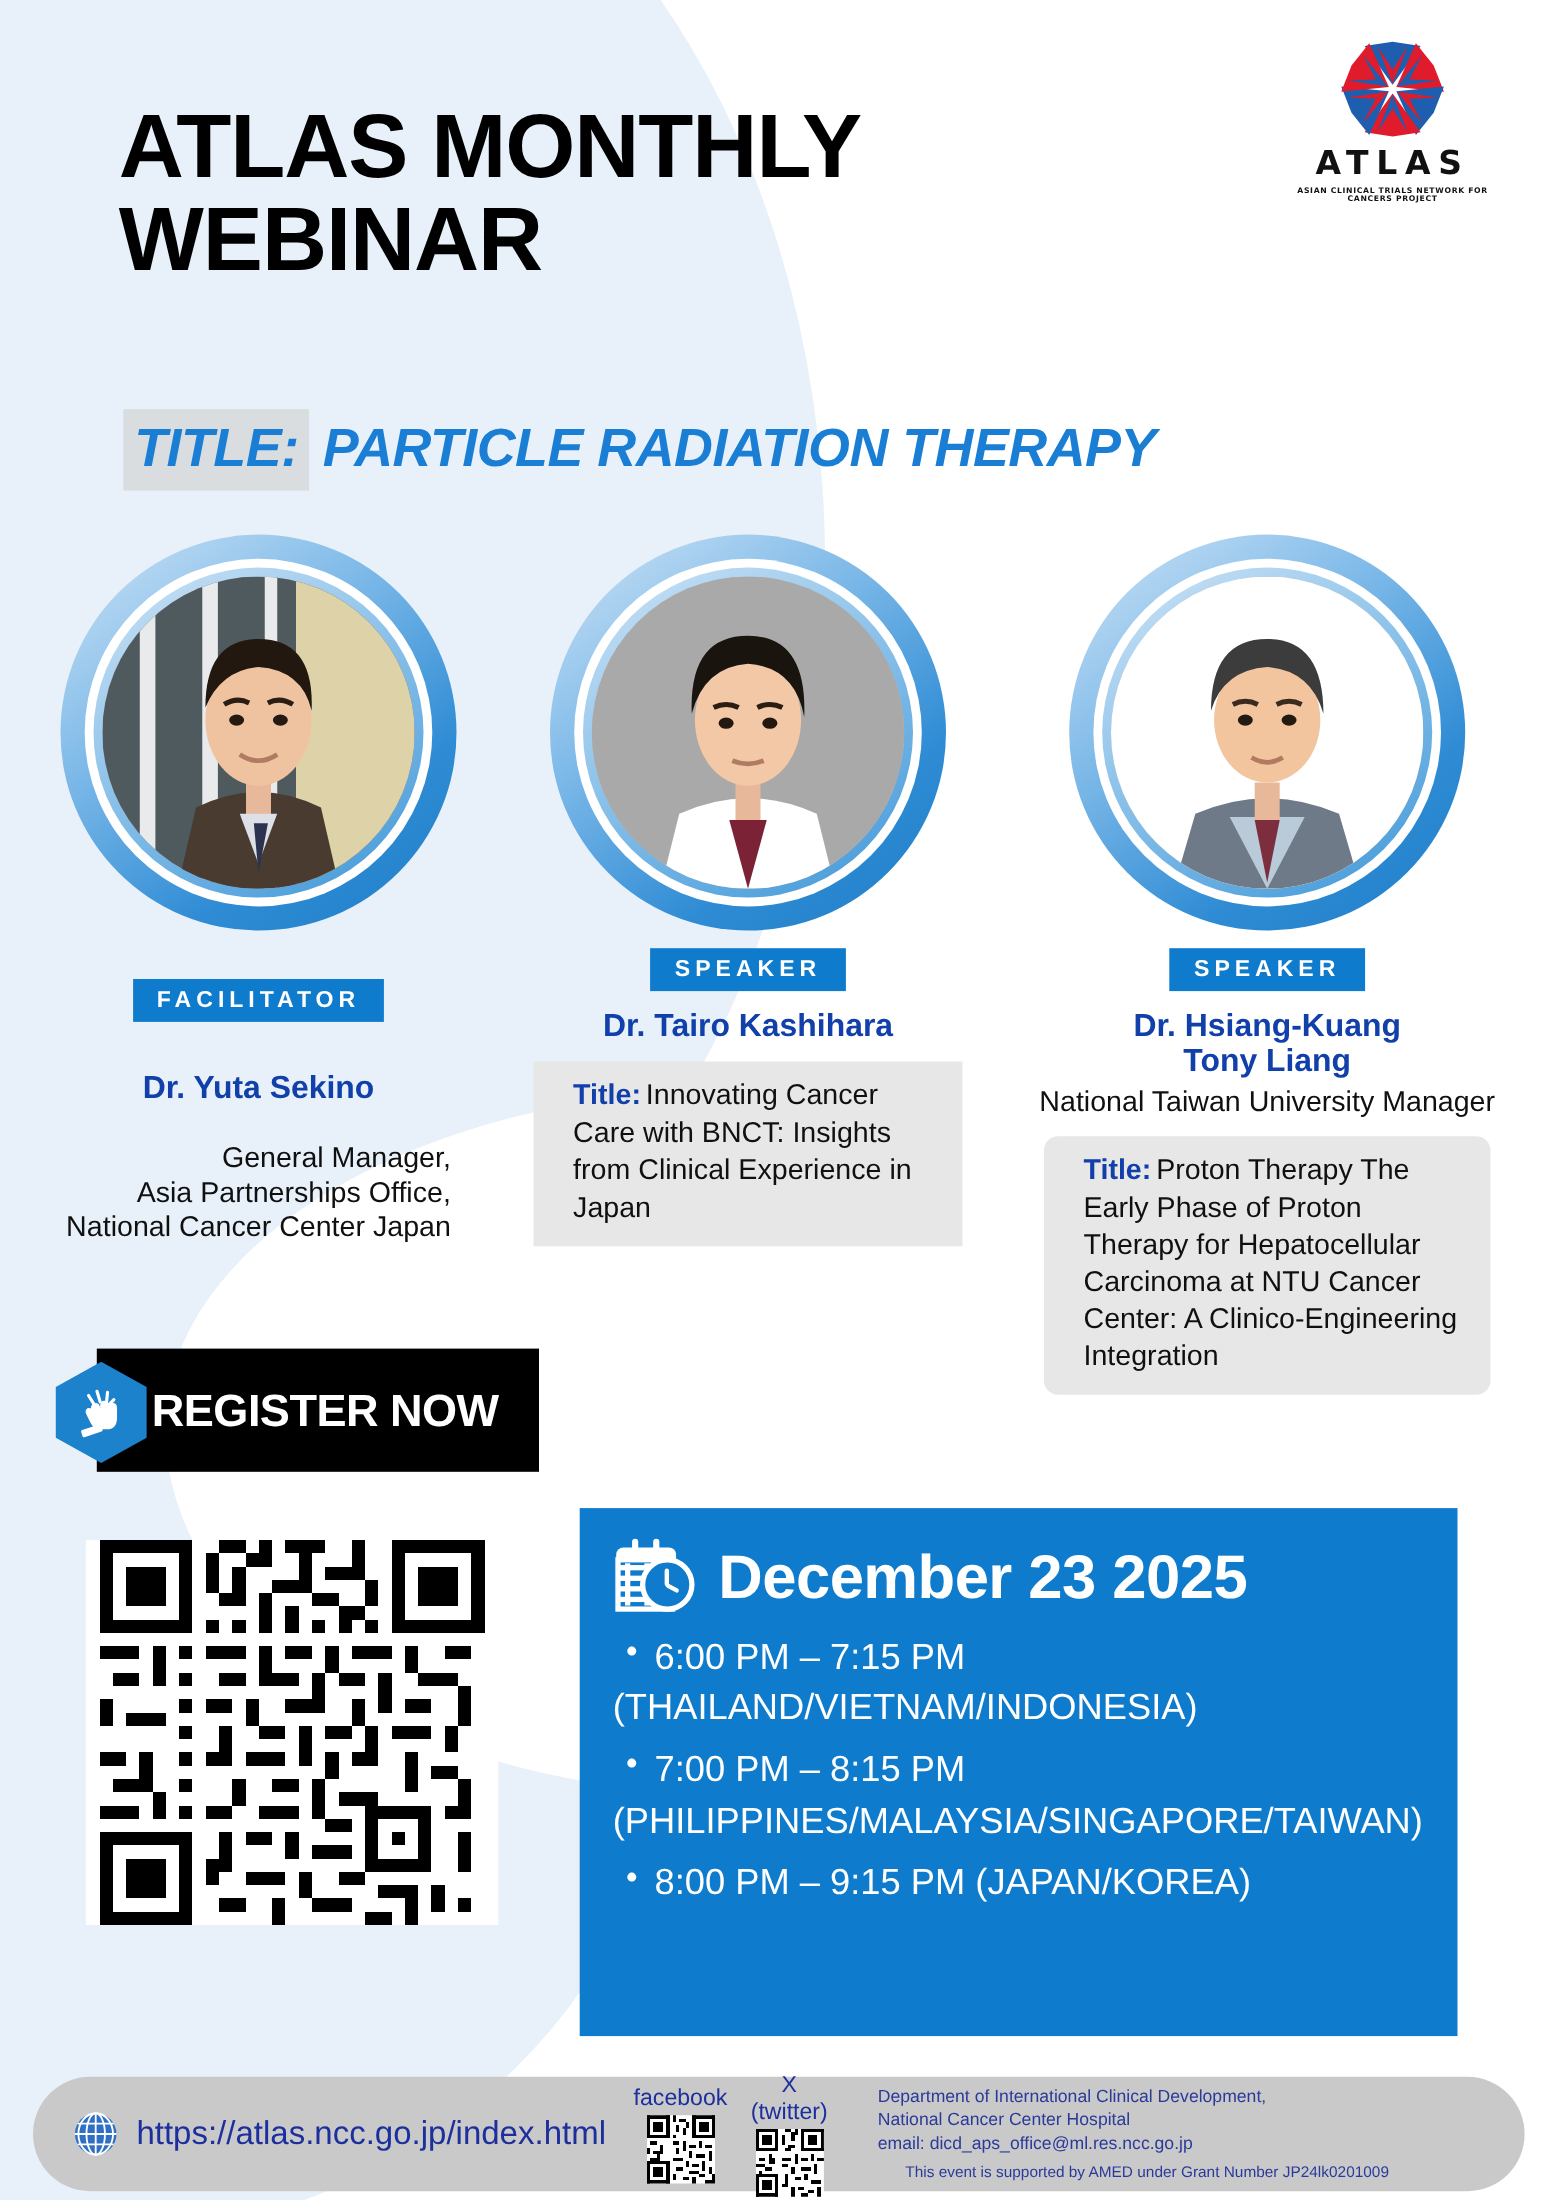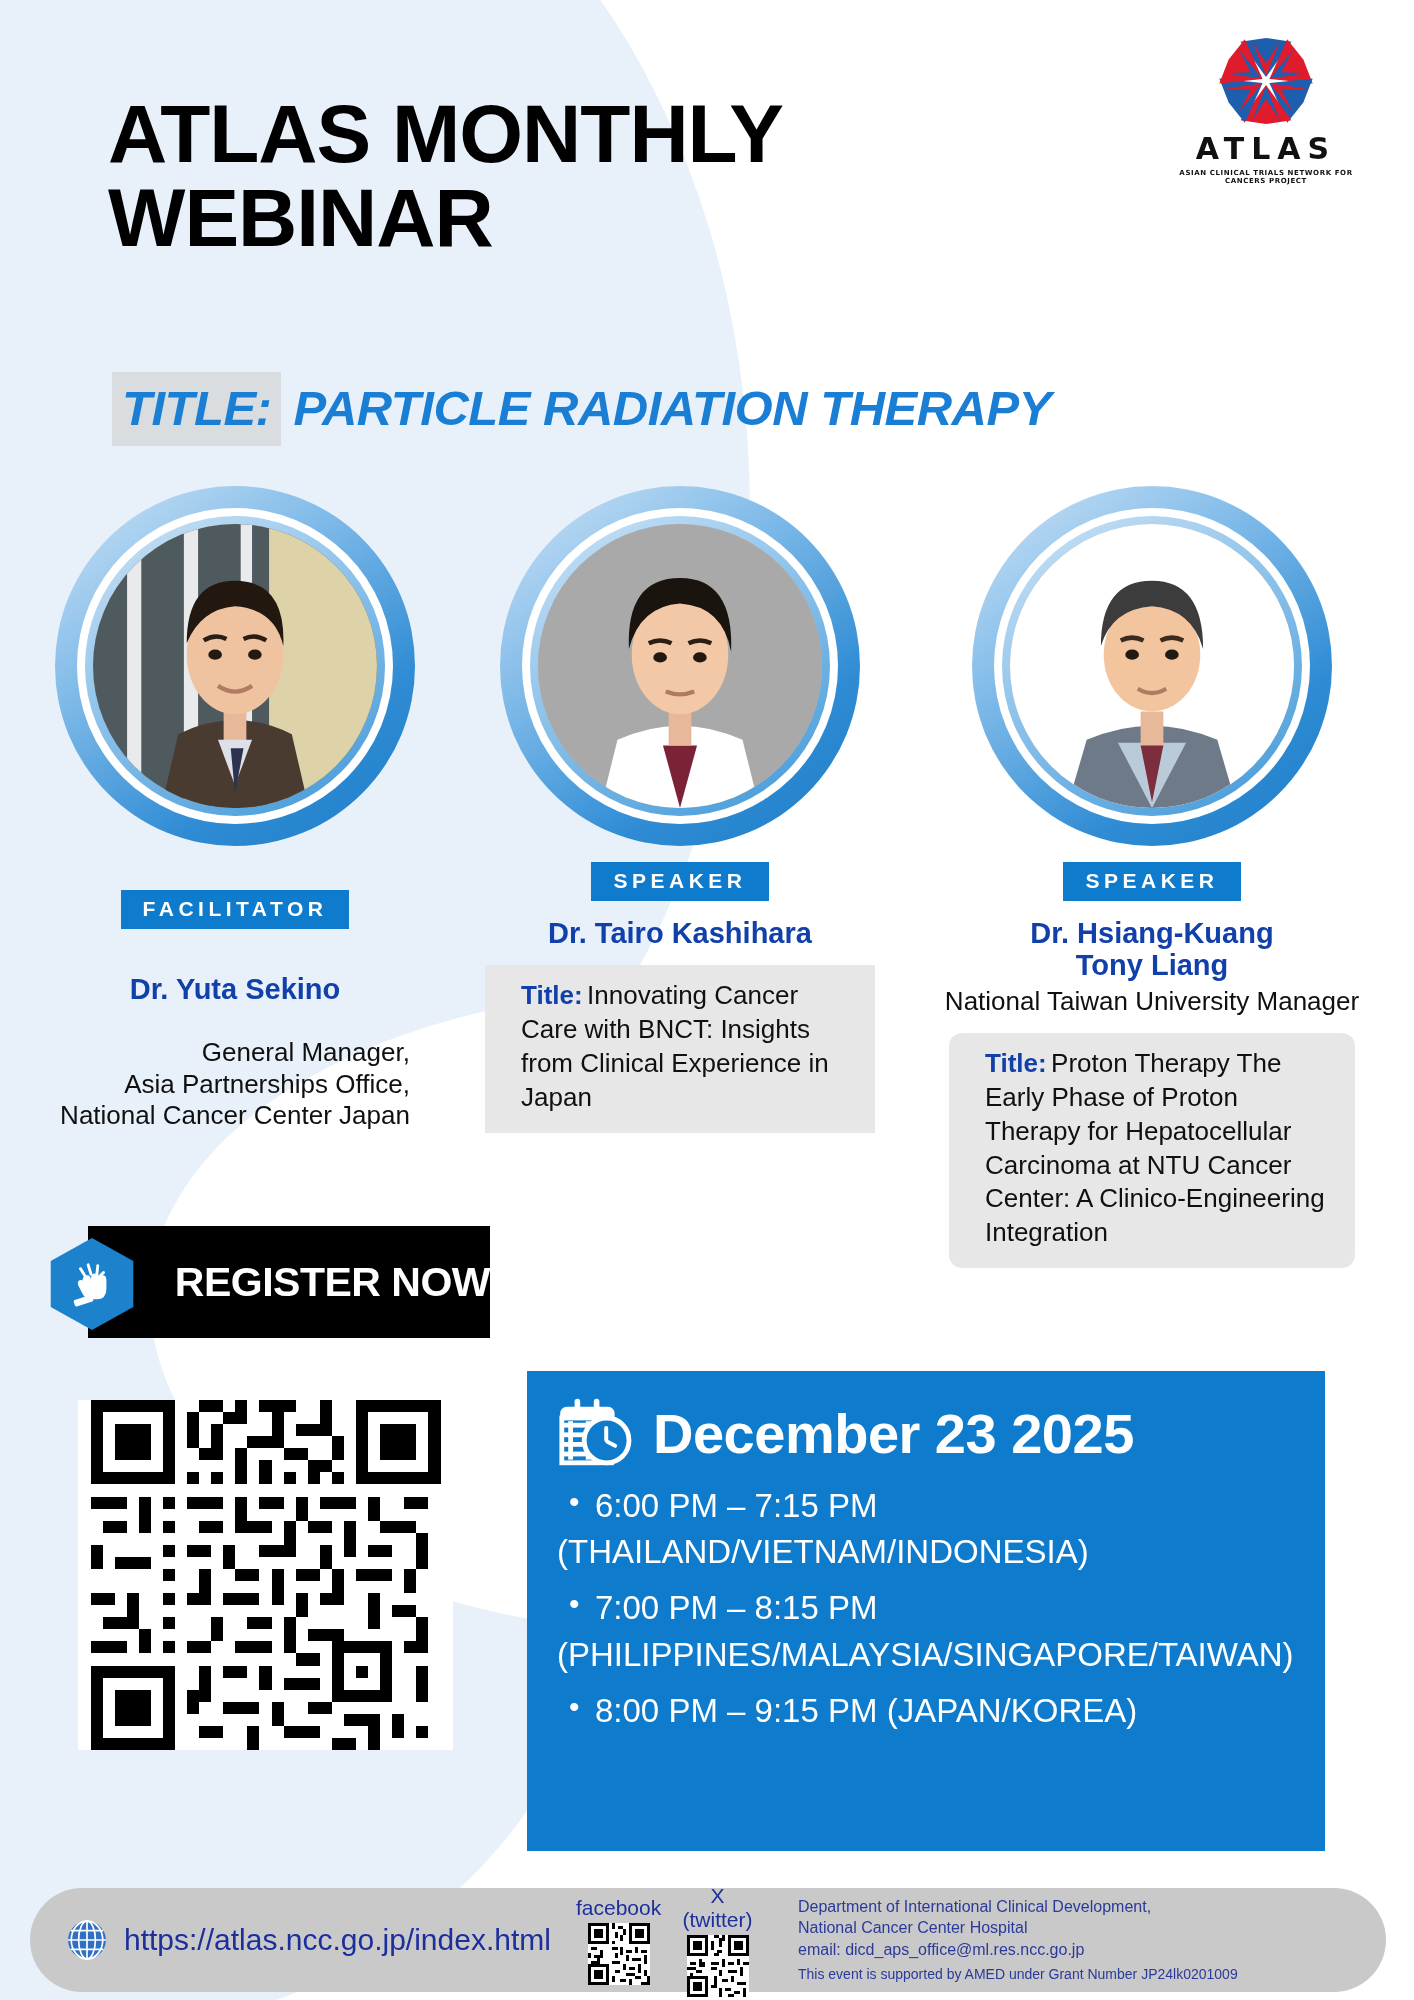--- a/index.html
+++ b/index.html
@@ -238,21 +238,21 @@
   }
   .register-bar {
     position: absolute;
     left: 44px;
     top: 0;
     width: 402px;
     height: 112px;
     background: #000000;
     display: flex;
     align-items: center;
-    justify-content: flex-end;
+    justify-content: flex-start;
     padding-left: 50px;
   }
   .register-label {
     color: #ffffff;
     font-size: 41px;
     font-weight: 800;
     letter-spacing: -0.5px;
   }
   .register-hex {
     position: absolute;
@@ -360,21 +360,21 @@
     font-size: 21px;
     margin-bottom: 3px;
   }
   .social-qr { width: 62px; height: 62px; margin: 0 auto; display: block; }
   .footer-contact {
     margin-left: 24px;
     color: #2a3a9a;
     line-height: 1.35;
   }
   .fc-line { font-size: 16px; }
-  .fc-grant { font-size: 14px; margin-top: 5px; }
+  .fc-grant { font-size: 14px; margin-top: 5px; margin-left: 25px; }
 </style>
 </head>
 <body>
 
 <div id="poster">
 
   <div class="bg-blob-top"></div>
   <div class="bg-blob-bottom"></div>
   <div class="bg-white-wedge"></div>
 

